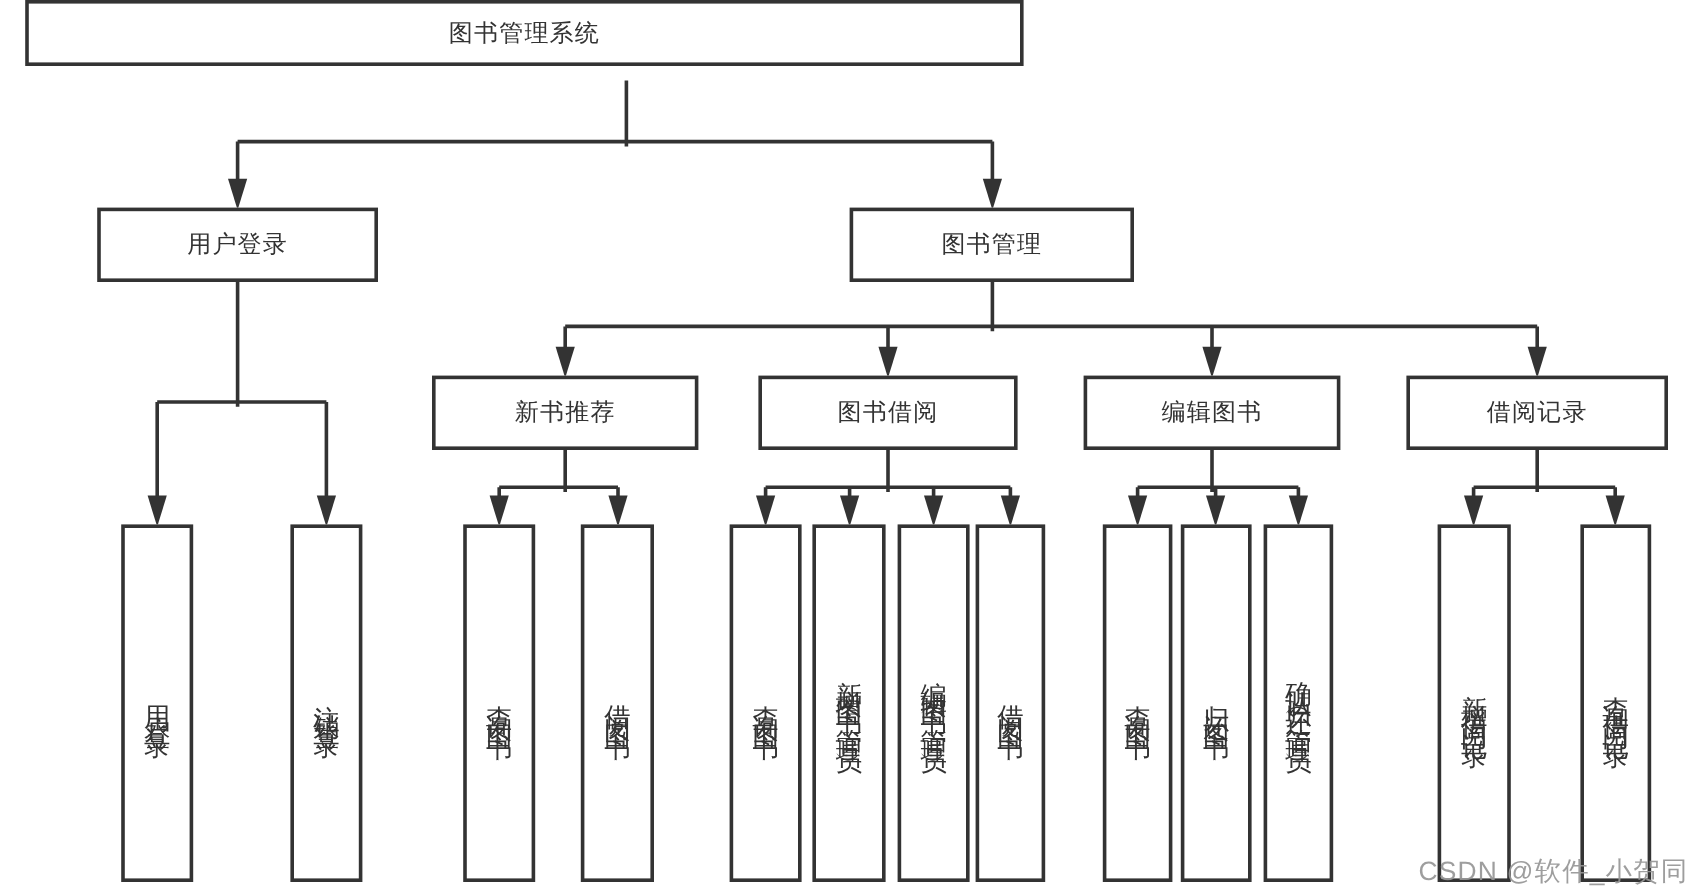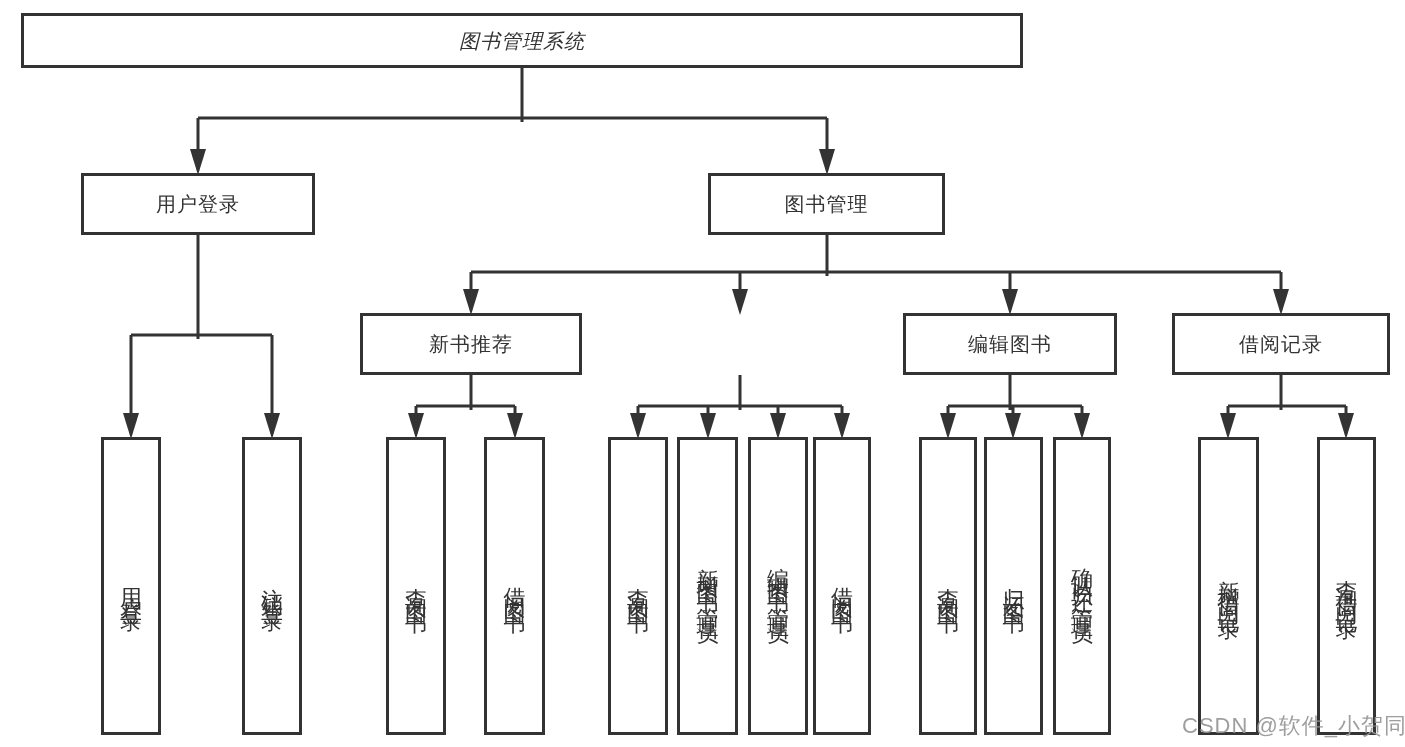--- a/index.html
+++ b/index.html
@@ -23,21 +23,21 @@
     text-align:center;
   }
   .h{font-size:20px;letter-spacing:1px;line-height:1.2;}
   .v{
     writing-mode:vertical-rl;
     font-size:22px;
     letter-spacing:8px;
     line-height:1;
   }
   
-  .n-root{left:21px;top:13px;width:1002px;height:55px;font-style:italic;}
+  .n-root{left:21px;top:0;width:832px;height:55px;}
   .n-ul{left:81px;top:173px;width:234px;height:62px;}
   .n-bm{left:708px;top:173px;width:237px;height:62px;}
   .n-nb{left:360px;top:313px;width:222px;height:62px;}
   .n-bb{left:632px;top:313px;width:216px;height:62px;}
   .n-cb{left:903px;top:313px;width:214px;height:62px;}
   .n-br{left:1172px;top:313px;width:218px;height:62px;}
   
   .leaf{top:437px;height:298px;}
   .n-ul1{left:101px;width:60px;}
   .n-ul2{left:242px;width:60px;}
@@ -124,20 +124,23 @@
   <div class="node h n-ul">
     <span>用户登录</span>
   </div>
   <div class="node h n-nb">
     <span>新书推荐</span>
   </div>
 
   <div class="node h n-bm">
     <span>图书管理</span>
   </div>
+  <div class="node h n-bb">
+    <span>图书借阅</span>
+  </div>
   <div class="node h n-cb">
     <span>编辑图书</span>
   </div>
   <div class="node h n-br">
     <span>借阅记录</span>
   </div>
 
   <div class="node v leaf n-ul1">
     <span>用户登录</span>
   </div>

